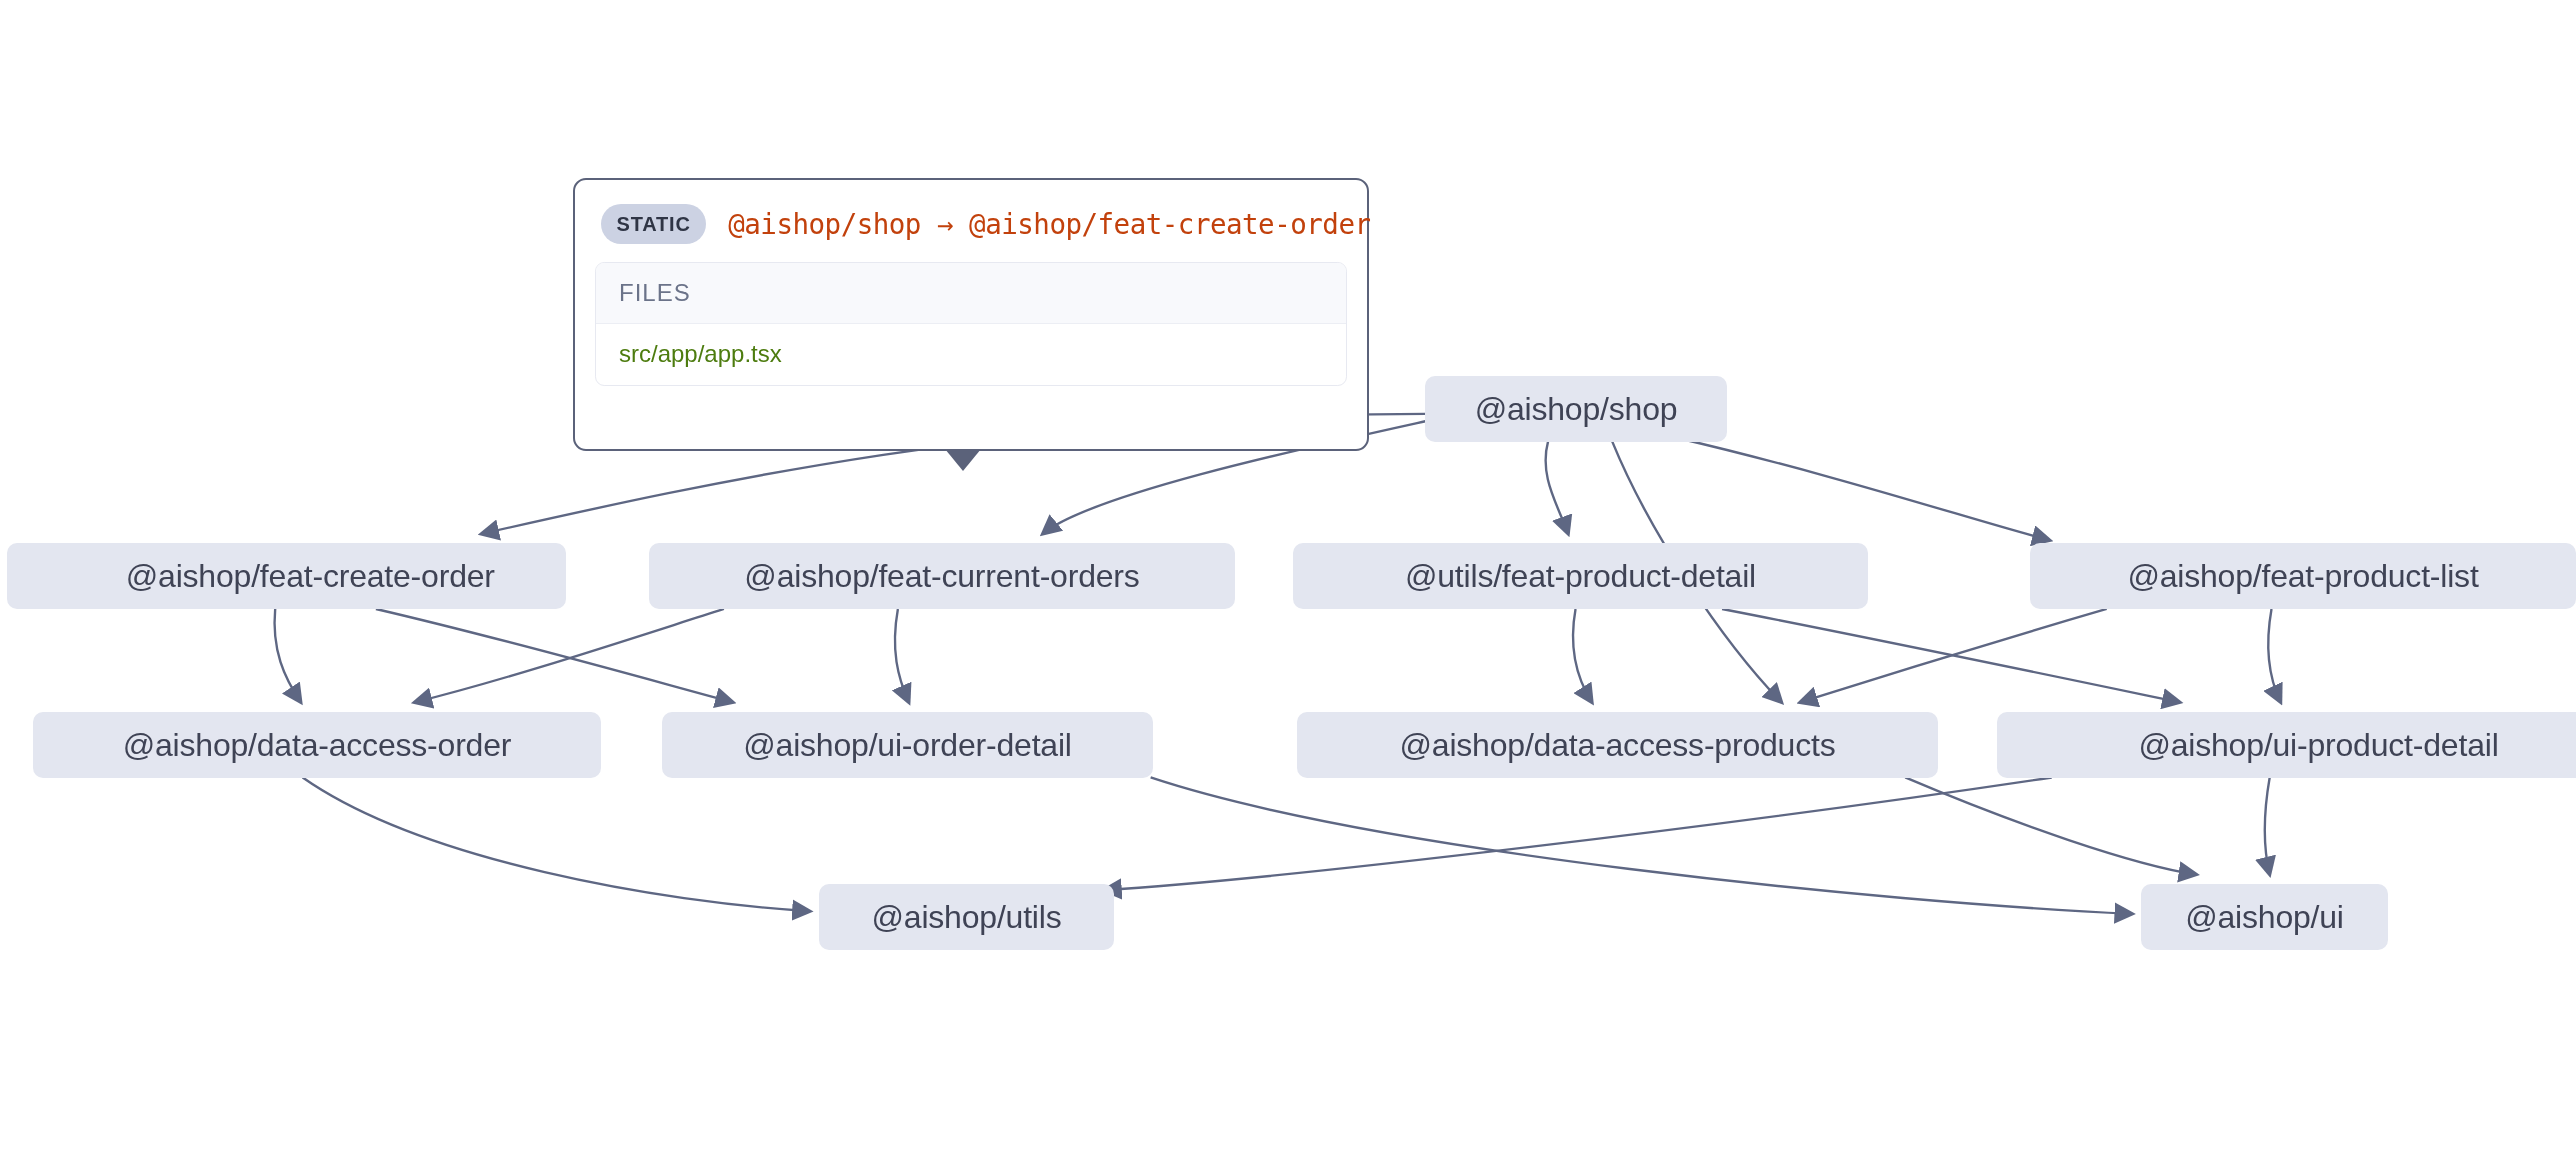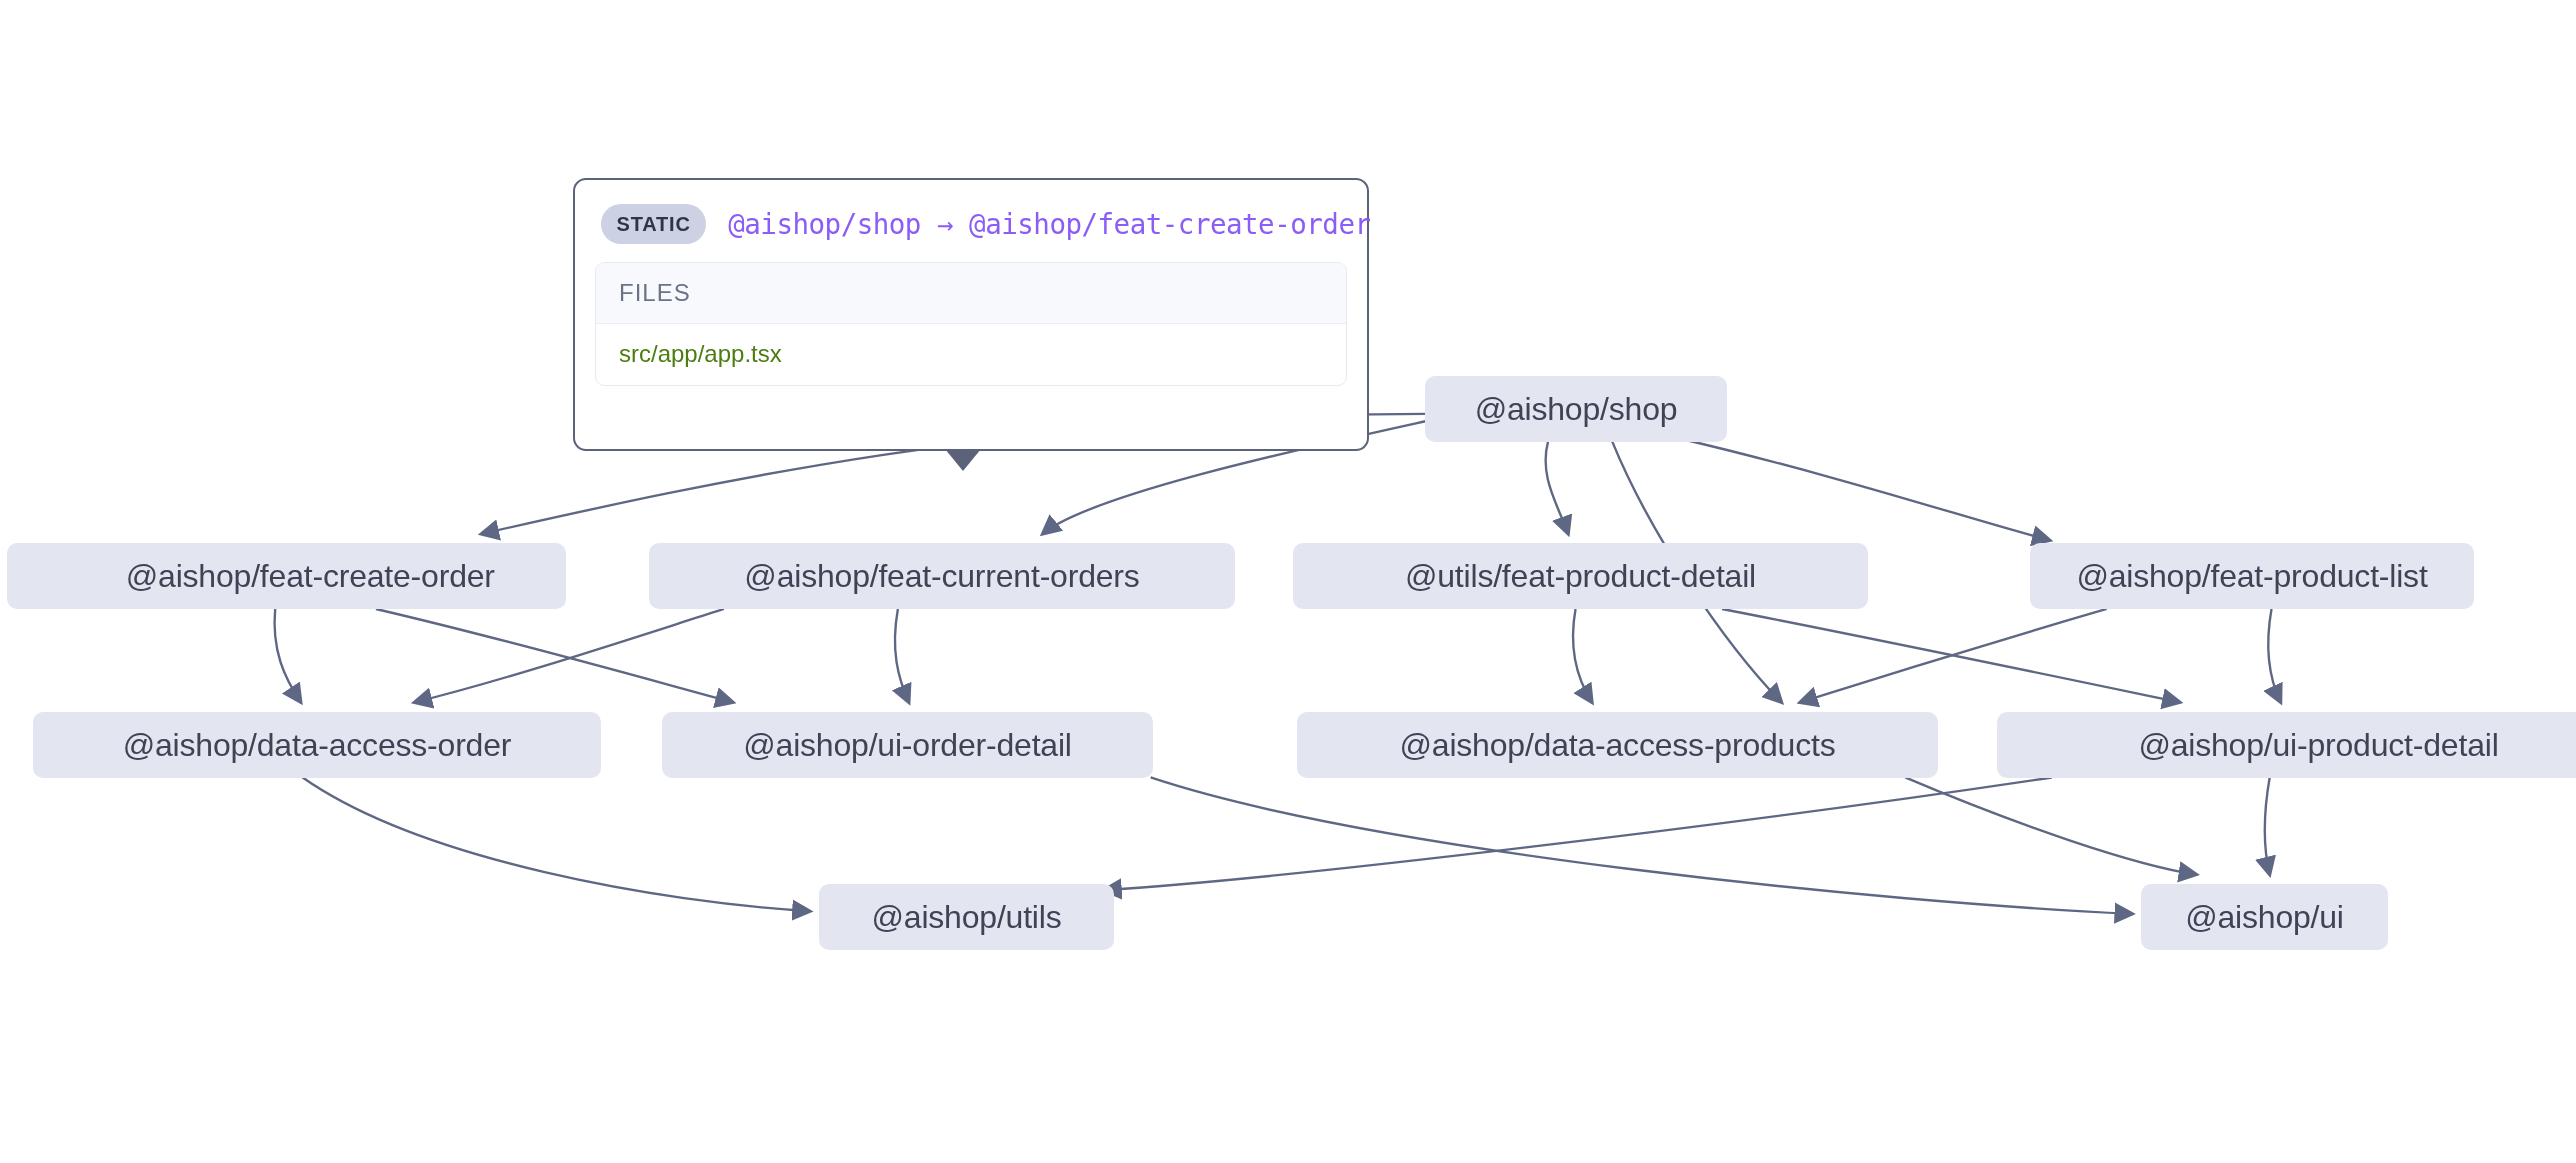--- a/index.html
+++ b/index.html
@@ -51,21 +51,21 @@
     font-size:20px;
     font-weight:bold;
     letter-spacing:0.8px;
     border-radius:20px;
     padding:10px 15.6px;
     line-height:1;
   }
   .tt-title{
     font-family:"DejaVu Sans Mono", monospace;
     font-size:27.5px;
-    color:#8b5cf6;
+    color:#c2410c;
     letter-spacing:-0.5px;
     white-space:nowrap;
   }
   .tt-table{
     margin:3.7px 20px 20px 20px;
     border:0.9px solid #e7e9f1;
     border-radius:9.2px;
     overflow:hidden;
     background:#ffffff;
   }
@@ -154,21 +154,21 @@
   </div>
 
   <div class="node" style="left:649px;top:543px;width:586px;height:66px;">
     <span>@aishop/feat-current-orders</span>
   </div>
 
   <div class="node" style="left:1293px;top:543px;width:575px;height:66px;">
     <span>@utils/feat-product-detail</span>
   </div>
 
-  <div class="node" style="left:2030px;top:543px;width:444px;height:66px;">
+  <div class="node" style="left:2030px;top:543px;width:546px;height:66px;">
     <span>@aishop/feat-product-list</span>
   </div>
 
   <div class="node" style="left:662px;top:712px;width:491px;height:66px;">
     <span>@aishop/ui-order-detail</span>
   </div>
 
   <div class="node" style="left:33px;top:712px;width:568px;height:66px;">
     <span>@aishop/data-access-order</span>
   </div>

